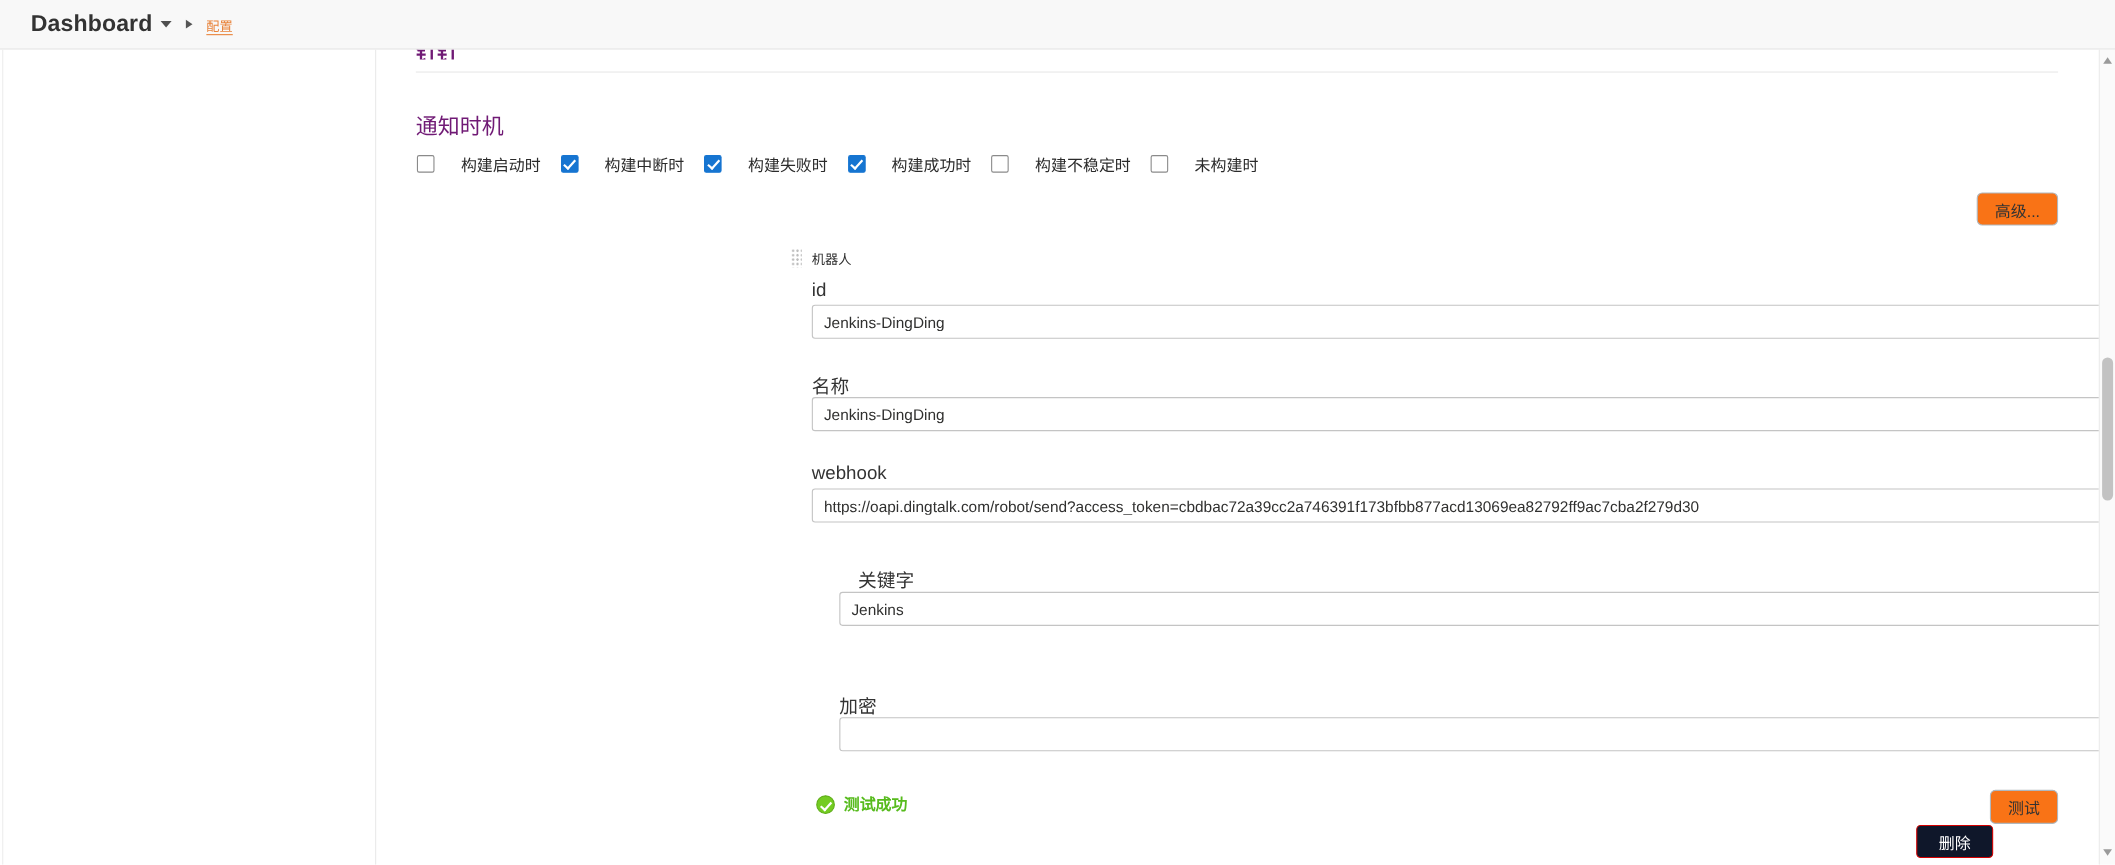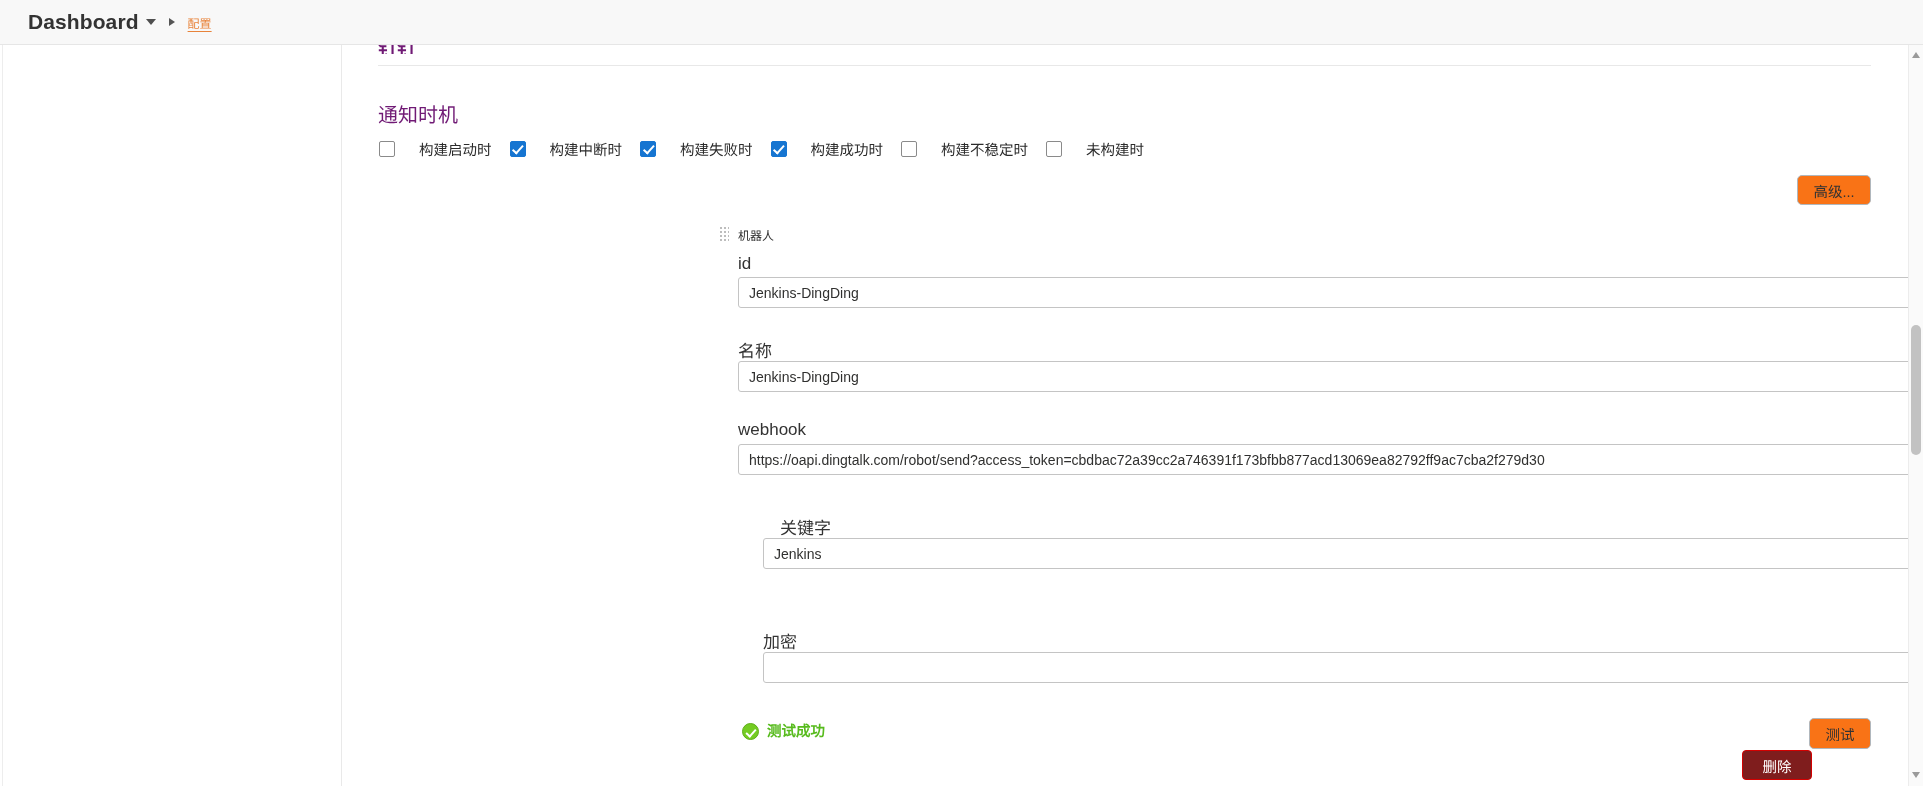--- a/index.html
+++ b/index.html
@@ -140,21 +140,21 @@
     position: absolute; right: 30px; top: 130px;
     width: 74px; height: 30px;
   }
   .btn-test {
     position: absolute; right: 30px; top: 673px;
     width: 62px; height: 31px;
   }
   .btn-del {
     position: absolute; right: 89px; top: 705px;
     width: 70px; height: 30px;
-    background: #7f1d1d;
+    background: #0f172a;
     border-color: #d40000;
     color: #ffffff;
     border-radius: 4px;
   }
 
   
   .grip {
     position: absolute; left: 377px; top: 181px;
     width: 10px; height: 17px;
     cursor: move;

